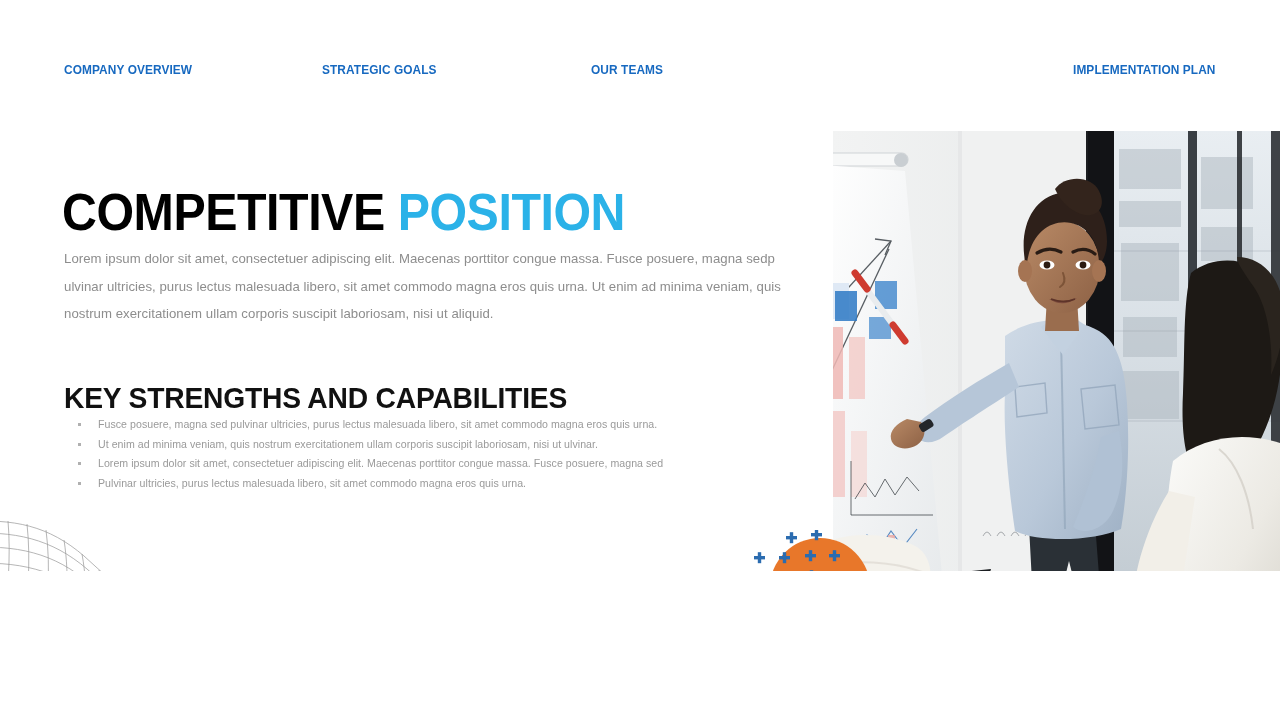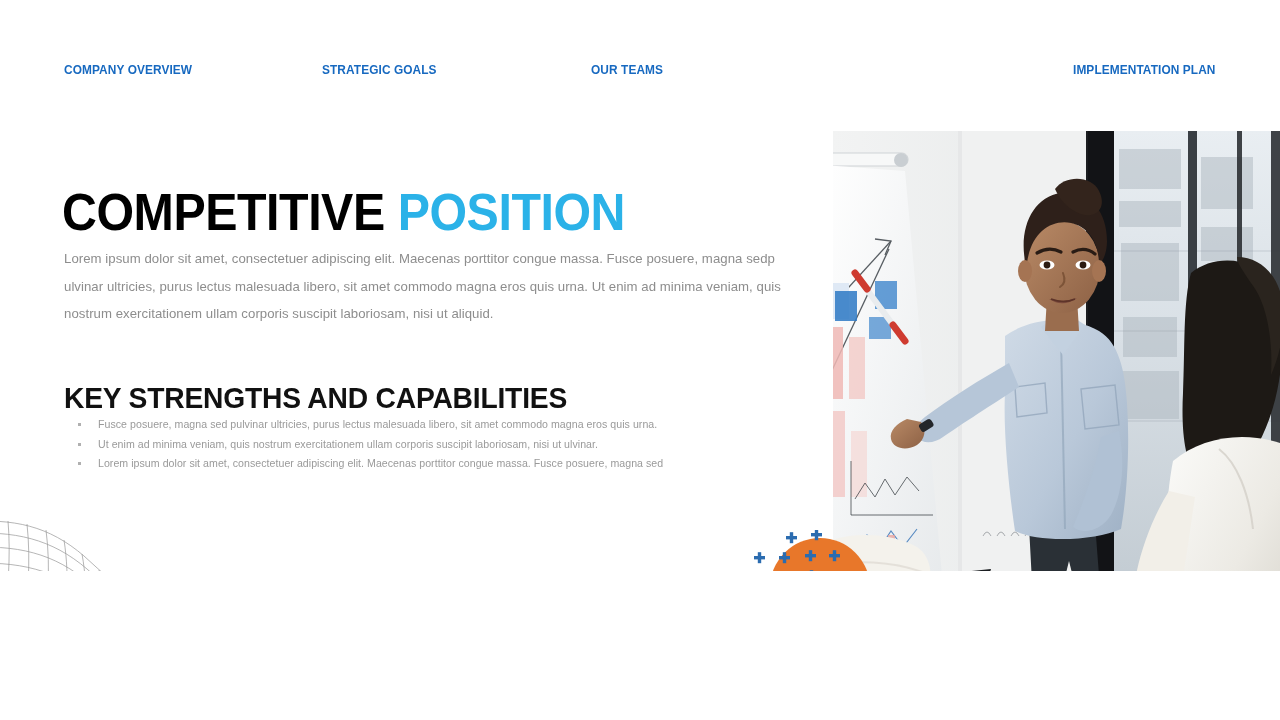--- a/index.html
+++ b/index.html
@@ -177,20 +177,21 @@
   <h1 class="title"><span>COMPETITIVE</span> <span class="accent">POSITION</span></h1>
 
   <p class="paragraph">Lorem ipsum dolor sit amet, consectetuer adipiscing elit. Maecenas porttitor congue massa. Fusce posuere, magna sedp ulvinar ultricies, purus lectus malesuada libero, sit amet commodo magna eros quis urna. Ut enim ad minima veniam, quis nostrum exercitationem ullam corporis suscipit laboriosam, nisi ut aliquid.</p>
 
   <h2 class="subhead">KEY STRENGTHS AND CAPABILITIES</h2>
 
   <ul class="bullets">
     <li><span class="dot"></span><span>Fusce posuere, magna sed pulvinar ultricies, purus lectus malesuada libero, sit amet commodo magna eros quis urna.</span></li>
     <li><span class="dot"></span><span>Ut enim ad minima veniam, quis nostrum exercitationem ullam corporis suscipit laboriosam, nisi ut ulvinar.</span></li>
     <li><span class="dot"></span><span>Lorem ipsum dolor sit amet, consectetuer adipiscing elit. Maecenas porttitor congue massa. Fusce posuere, magna sed</span></li>
+    <li><span class="dot"></span><span>Pulvinar ultricies, purus lectus malesuada libero, sit amet commodo magna eros quis urna.</span></li>
   </ul>
 
   <div class="mesh">
     <svg width="330" height="218" viewBox="0 0 330 218" xmlns="http://www.w3.org/2000/svg">
       <g fill="none" stroke="#8e8e8e" stroke-width="0.7" opacity="0.92">
 
         <path d="M-30,14 C20,10 55,18 90,48 C125,80 160,112 205,132 C250,152 292,150 330,126"></path>
         <path d="M-30,26 C20,22 58,31 93,61 C128,92 163,123 207,143 C252,163 294,161 330,138"></path>
         <path d="M-30,40 C22,36 61,45 96,76 C131,106 166,136 210,155 C254,174 296,172 330,150"></path>
         <path d="M-30,56 C24,52 64,62 99,92 C134,121 169,149 212,167 C256,185 298,184 330,163"></path>

